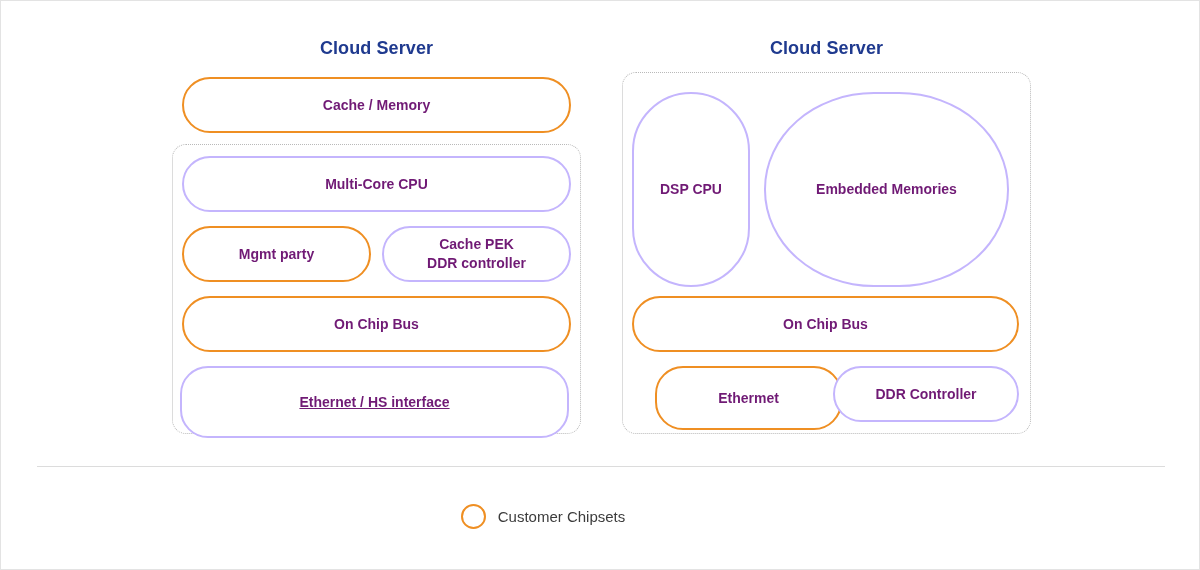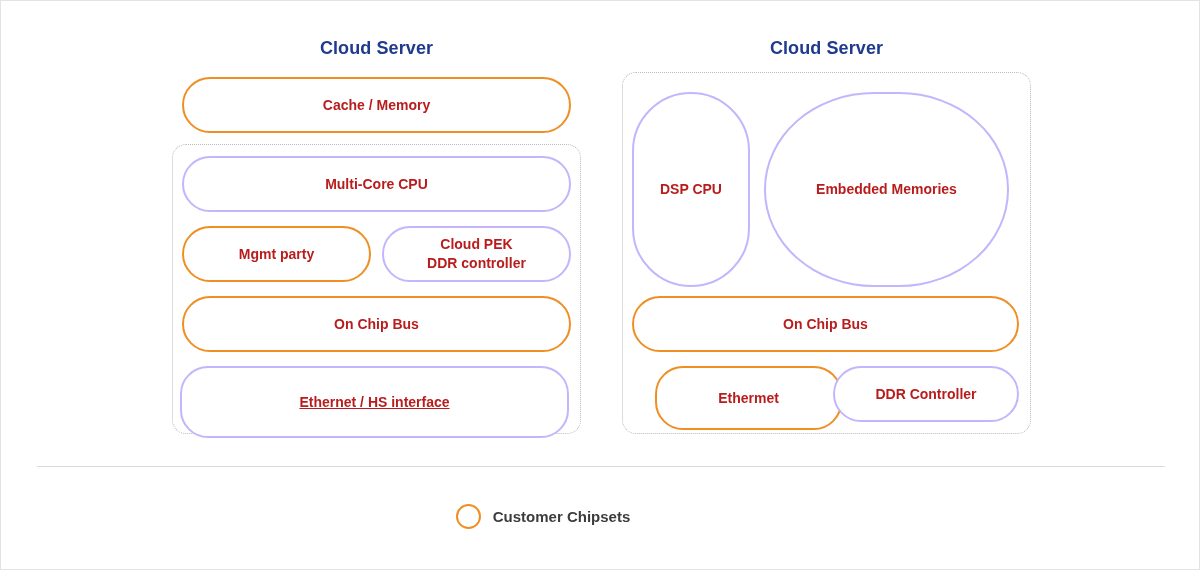--- a/index.html
+++ b/index.html
@@ -47,21 +47,21 @@
   .blk {
     position: absolute;
     box-sizing: border-box;
     background: #ffffff;
     display: flex;
     align-items: center;
     justify-content: center;
     text-align: center;
     font-size: 14px;
     font-weight: bold;
-    color: #b91c1c;
+    color: #701a75;
     line-height: 1.35;
   }
   .blk.orange { border: 2px solid #ef8f23; }
   .blk.gray   { border: 2px solid #c4b5fd; }
 
   
   #blk-cache-memory   { left: 181px; top:  76px; width: 389px; height: 56px; border-radius: 28px; }
   #blk-multicore-cpu  { left: 181px; top: 155px; width: 389px; height: 56px; border-radius: 28px; }
   #blk-mgmt-engine    { left: 181px; top: 225px; width: 189px; height: 56px; border-radius: 28px; }
   #blk-cache-pek      { left: 381px; top: 225px; width: 189px; height: 56px; border-radius: 28px; }
@@ -88,21 +88,20 @@
   
   #legend {
     position: absolute;
     left: 0;
     top: 503px;
     width: 1084px;
     display: flex;
     justify-content: center;
     align-items: center;
     gap: 20px;
-    font-weight: bold;
   }
   .legend-item {
     display: flex;
     align-items: center;
     gap: 12px;
   }
   .legend-swatch {
     width: 25px;
     height: 25px;
     border-radius: 50%;
@@ -129,21 +128,21 @@
   <div class="blk orange" id="blk-cache-memory">Cache / Memory</div>
 
   <div class="dotted-group" id="group-left"></div>
 
   <div class="blk gray" id="blk-multicore-cpu">Multi-Core CPU</div>
 
   <div class="blk orange" id="blk-mgmt-engine">Mgmt party</div>
 
   <div class="blk gray" id="blk-cache-pek">
     <span>
-      <span>Cloud PEK</span><br>
+      <span>Cache PEK</span><br>
       <span>DDR controller</span>
     </span>
   </div>
 
   <div class="blk orange" id="blk-onchipbus-left">On Chip Bus</div>
 
   <div class="blk gray" id="blk-ethernet-hs">Ethernet / HS interface</div>
 
   <div class="dotted-group" id="group-right"></div>
 

